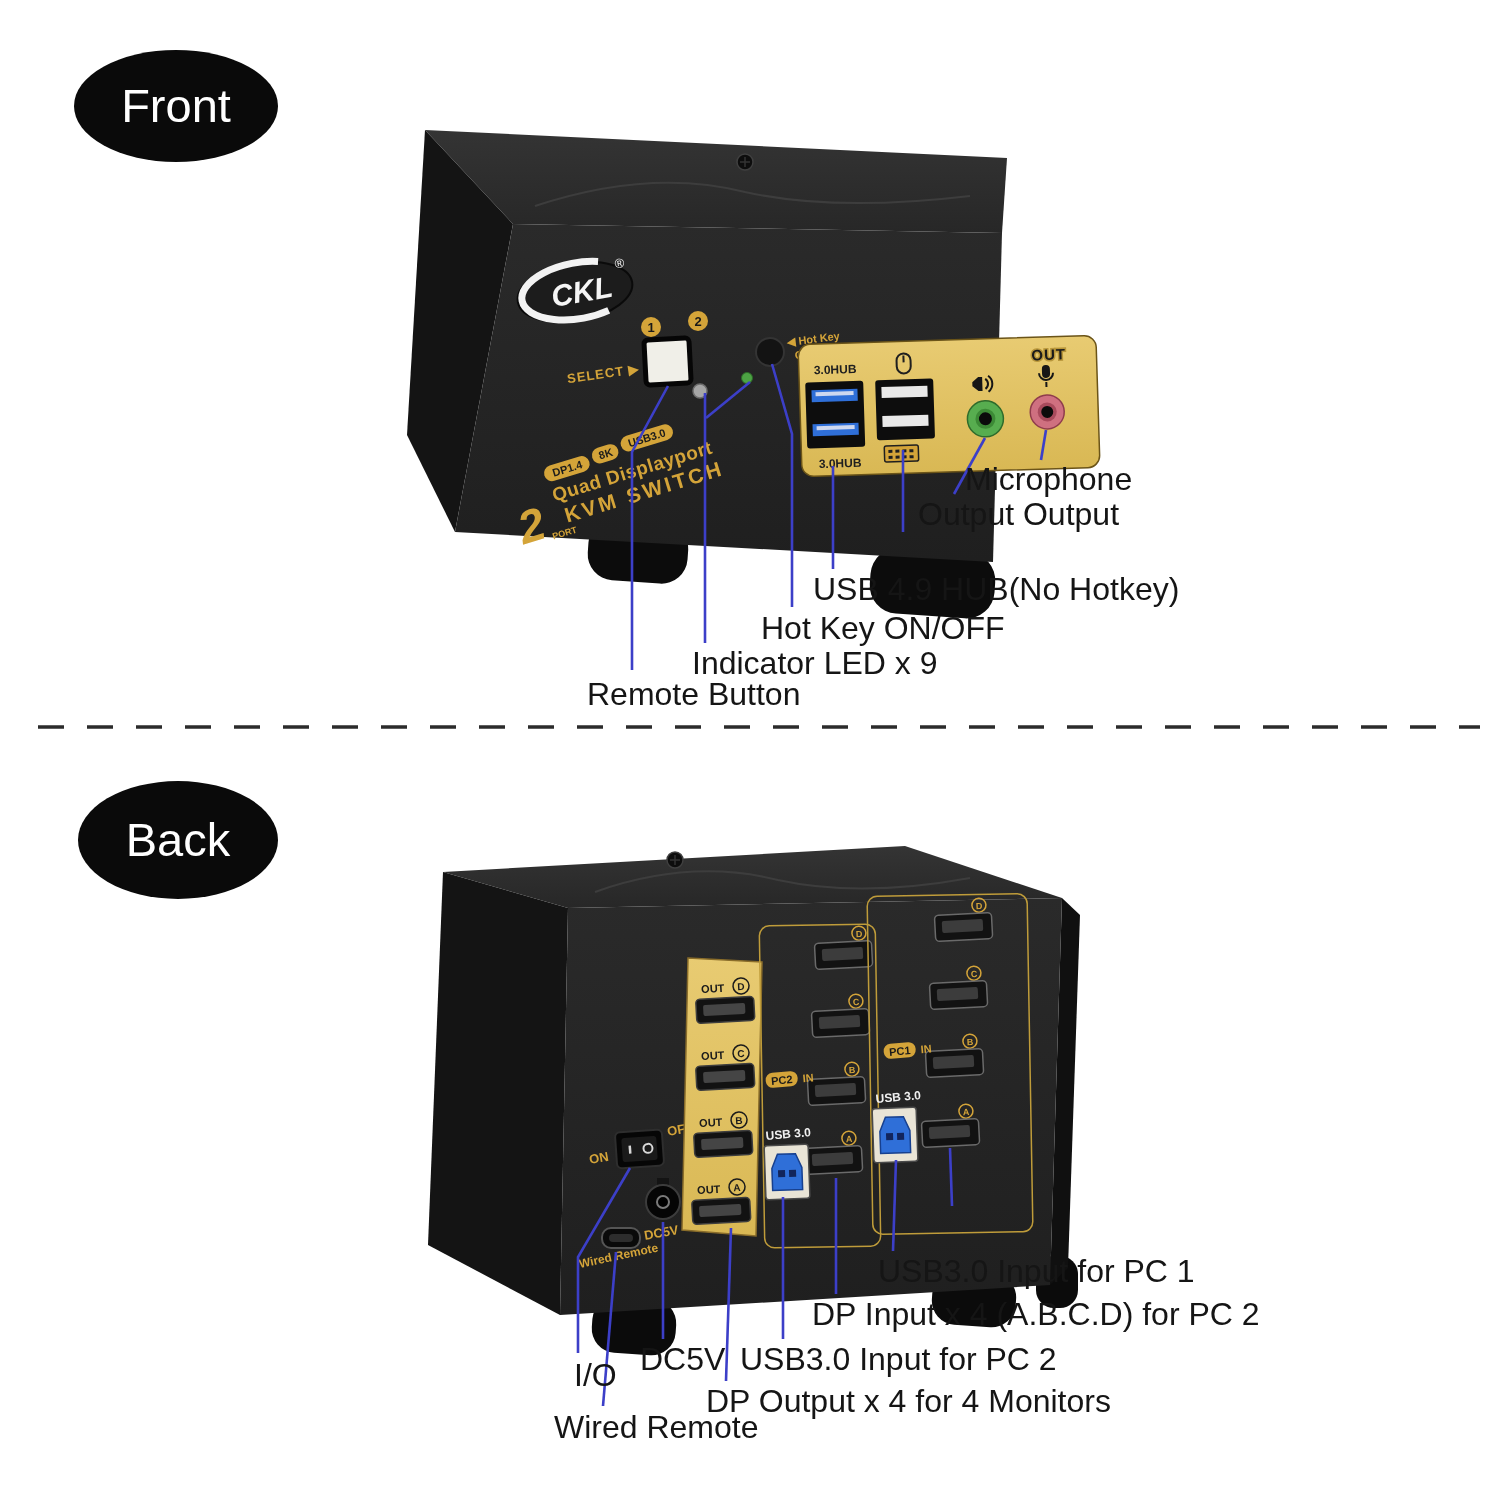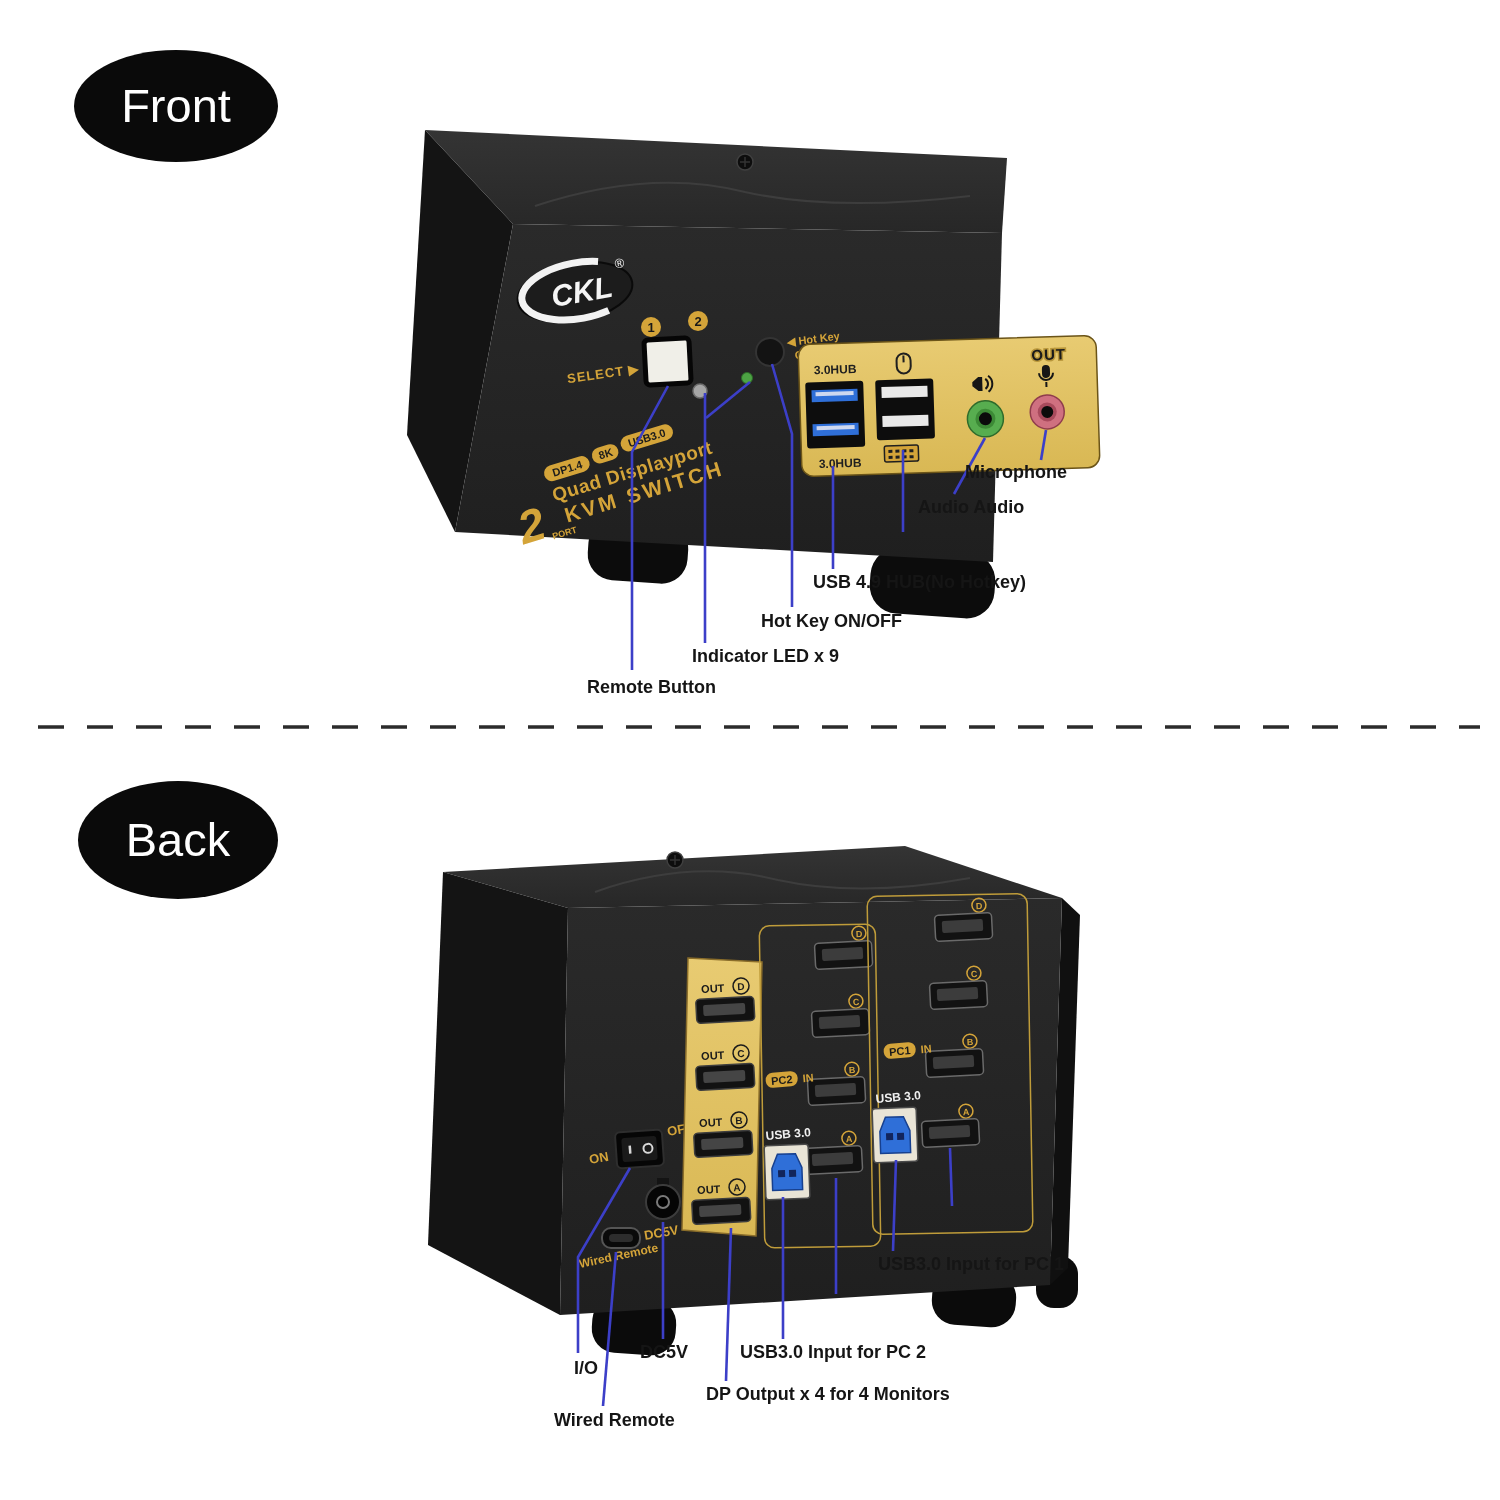--- a/index.html
+++ b/index.html
@@ -1,20 +1,20 @@
 <!DOCTYPE html>
 <html><head>
 <meta charset="utf-8">
 <style>
   html,body{margin:0;padding:0;background:#ffffff;}
   .canvas{position:relative;width:1480px;height:1500px;background:#ffffff;overflow:hidden;
           font-family:"Liberation Sans", sans-serif;}
   .scene{position:absolute;left:0;top:0;}
-  .lbl{position:absolute;font-size:18px;color:#151515;white-space:nowrap;line-height:1.05;
-       font-family:"Liberation Sans", sans-serif;font-weight:bold;}
+  .lbl{position:absolute;font-size:32px;color:#151515;white-space:nowrap;line-height:1.05;
+       font-family:"Liberation Sans", sans-serif;}
   svg text{font-family:"Liberation Sans", sans-serif;}
 </style>
 </head>
 <body>
 
 <div class="canvas">
 
 <svg class="scene" width="1500" height="1500" viewBox="0 0 1500 1500">
   <defs>
     <linearGradient id="topg" x1="0" y1="0" x2="0" y2="1">
@@ -336,26 +336,27 @@
     <polyline points="663,1222 663,1339"></polyline>
     <polyline points="731,1228 726,1381"></polyline>
     <polyline points="783,1197 783,1339"></polyline>
     <polyline points="836,1178 836,1294"></polyline>
     <polyline points="896,1160 893,1251"></polyline>
     <polyline points="950,1148 952,1206"></polyline>
   </g>
 </svg>
 
 <div class="lbl" style="left:965px;top:463px">Microphone</div>
-<div class="lbl" style="left:918px;top:498px">Audio Audio</div>
+<div class="lbl" style="left:918px;top:498px">Output Output</div>
 <div class="lbl" style="left:813px;top:573px">USB 4.9 HUB(No Hotkey)</div>
 <div class="lbl" style="left:761px;top:612px">Hot Key ON/OFF</div>
 <div class="lbl" style="left:692px;top:647px">Indicator LED x 9</div>
 <div class="lbl" style="left:587px;top:678px">Remote Button</div>
 
 <div class="lbl" style="left:878px;top:1255px">USB3.0 Input for PC 1</div>
+<div class="lbl" style="left:812px;top:1298px">DP Input x 4 (A.B.C.D) for PC 2</div>
 <div class="lbl" style="left:740px;top:1343px">USB3.0 Input for PC 2</div>
 <div class="lbl" style="left:706px;top:1385px">DP Output x 4 for 4 Monitors</div>
 <div class="lbl" style="left:574px;top:1359px">I/O</div>
 <div class="lbl" style="left:640px;top:1343px">DC5V</div>
 <div class="lbl" style="left:554px;top:1411px">Wired Remote</div>
 
 </div>
 
 </body></html>

